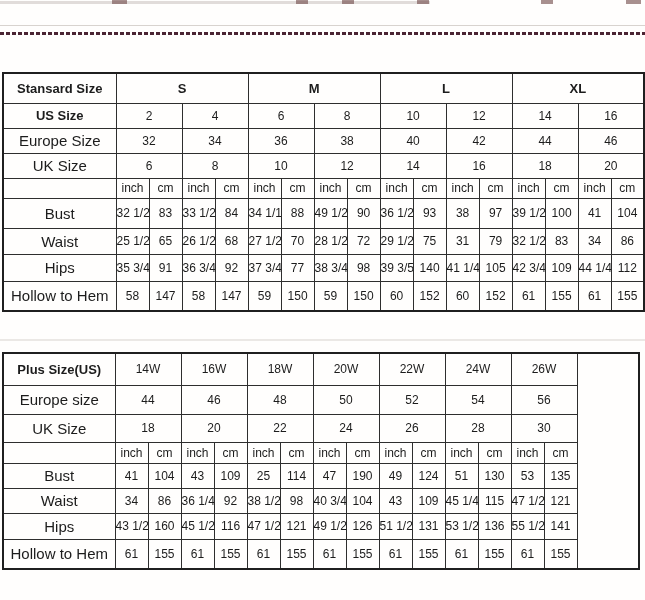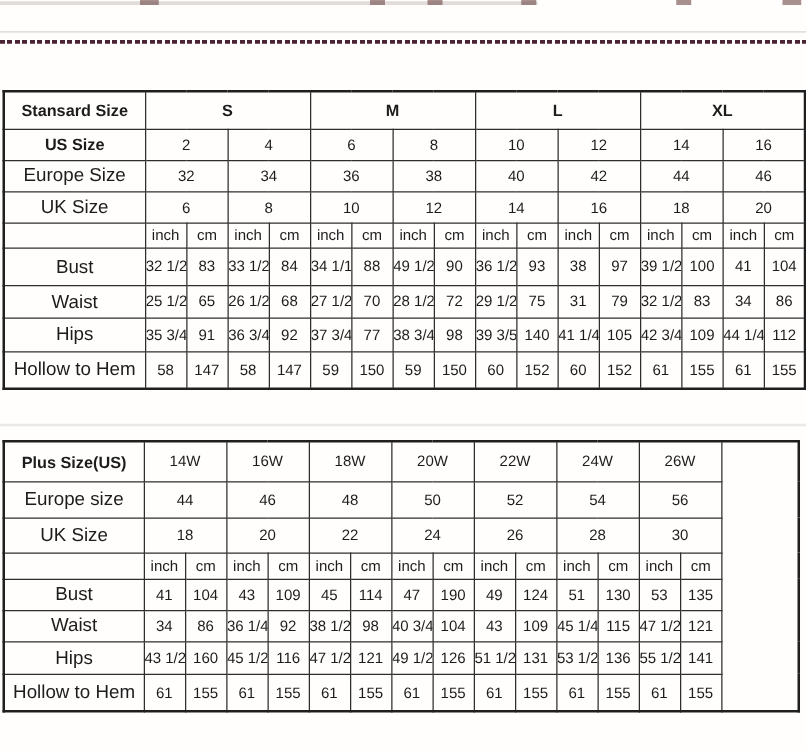--- a/index.html
+++ b/index.html
@@ -272,21 +272,21 @@
           <td>cm</td>
       <td>inch</td>
           <td>cm</td>
     </tr>
     <tr>
       <td class="lbl">Bust</td>
       <td>41</td>
       <td>104</td>
       <td>43</td>
       <td>109</td>
-      <td>45</td>
+      <td>25</td>
       <td>114</td>
       <td>47</td>
       <td>190</td>
       <td>49</td>
       <td>124</td>
       <td>51</td>
       <td>130</td>
       <td>53</td>
       <td>135</td>
     </tr>

